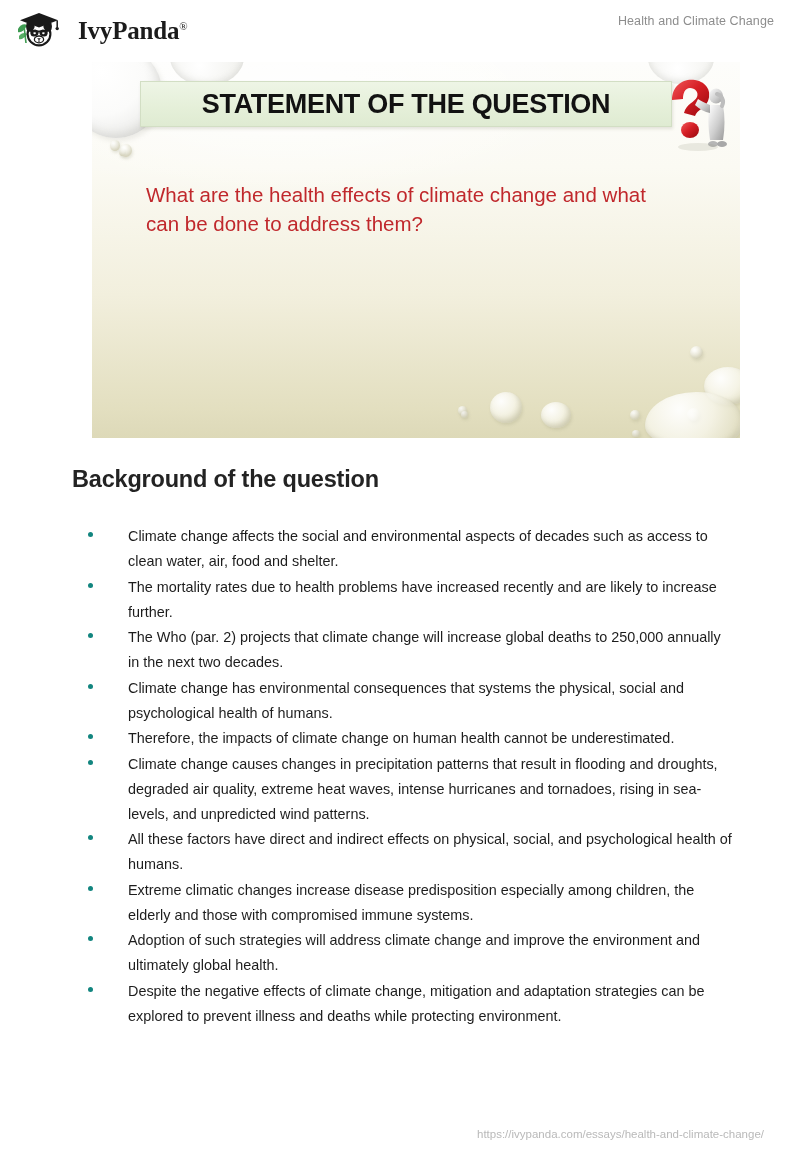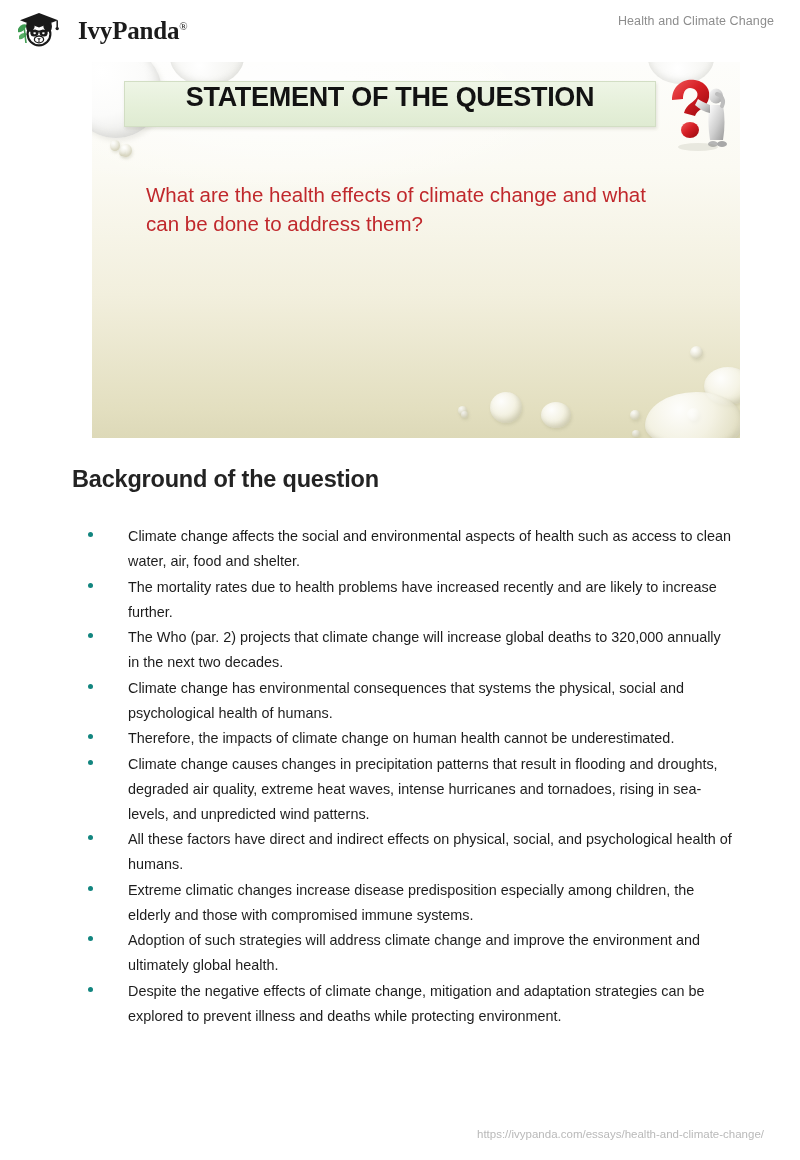--- a/index.html
+++ b/index.html
@@ -31,24 +31,24 @@
       background:radial-gradient(circle at 40% 65%, #ffffff 0%, #f4f4f1 60%, #e8e8e4 100%);
       box-shadow:inset 0 -3px 6px rgba(175,175,170,.3);}
   .bubble-topright{position:absolute;left:556px;top:-30px;width:66px;height:52px;border-radius:50%;
       background:radial-gradient(circle at 45% 70%, #ffffff 0%, #f5f5f2 60%, #eaeae6 100%);
       box-shadow:inset 0 -3px 6px rgba(175,175,170,.28);}
   .drop{position:absolute;border-radius:50%;
       background:radial-gradient(circle at 35% 30%, rgba(255,255,255,.95) 0%, rgba(250,249,240,.75) 45%, rgba(228,225,200,.75) 80%, rgba(255,255,255,.6) 100%);
       box-shadow:inset -2px -3px 5px rgba(165,162,135,.35), 1px 2px 3px rgba(150,148,120,.22);}
 
   
-  .slide-banner{position:absolute;left:32px;top:19px;width:530px;height:44px;
+  .slide-banner{position:absolute;left:48px;top:19px;width:530px;height:44px;
       background:linear-gradient(to bottom,#eef5e6 0%,#e6f0da 52%,#dfebd2 100%);
       border:1px solid #d2dec4;box-shadow:1px 2px 3px rgba(140,140,120,.22);
-      display:flex;align-items:flex-start;justify-content:center;}
+      display:flex;align-items:center;justify-content:center;}
   .slide-banner-text{font-size:27px;font-weight:700;color:#121212;letter-spacing:-.3px;white-space:nowrap;}
 
   
   .qmark-art{position:absolute;left:572px;top:12px;width:74px;height:78px;}
 
   .slide-question{position:absolute;left:54px;top:118px;width:520px;
       font-size:20.5px;line-height:1.43;color:#c0282c;font-weight:400;}
 
   
   .section-title{position:absolute;left:72px;top:466px;font-size:23.5px;font-weight:700;color:#232323;letter-spacing:-.2px;}
@@ -153,23 +153,23 @@
         <ellipse cx="34" cy="73" rx="20" ry="4" fill="rgba(150,148,130,.18)"></ellipse>
       </svg>
     </span>
 
     <div class="slide-question">What are the health effects of climate change and what can be done to address them?</div>
   </div>
 
   <div class="section-title">Background of the question</div>
 
   <ul class="bullets">
-    <li><span class="dot"></span><span>Climate change affects the social and environmental aspects of health such as access to clean water, air, food and shelter.</span></li>
+    <li><span class="dot"></span><span>Climate change affects the social and environmental aspects of decades such as access to clean water, air, food and shelter.</span></li>
     <li><span class="dot"></span><span>The mortality rates due to health problems have increased recently and are likely to increase further.</span></li>
-    <li><span class="dot"></span><span>The Who (par. 2) projects that climate change will increase global deaths to 320,000 annually in the next two decades.</span></li>
+    <li><span class="dot"></span><span>The Who (par. 2) projects that climate change will increase global deaths to 250,000 annually in the next two decades.</span></li>
     <li><span class="dot"></span><span>Climate change has environmental consequences that systems the physical, social and psychological health of humans.</span></li>
     <li><span class="dot"></span><span>Therefore, the impacts of climate change on human health cannot be underestimated.</span></li>
     <li><span class="dot"></span><span>Climate change causes changes in precipitation patterns that result in flooding and droughts, degraded air quality, extreme heat waves, intense hurricanes and tornadoes, rising in sea-levels, and unpredicted wind patterns.</span></li>
     <li><span class="dot"></span><span>All these factors have direct and indirect effects on physical, social, and psychological health of humans.</span></li>
     <li><span class="dot"></span><span>Extreme climatic changes increase disease predisposition especially among children, the elderly and those with compromised immune systems.</span></li>
     <li><span class="dot"></span><span>Adoption of such strategies will address climate change and improve the environment and ultimately global health.</span></li>
     <li><span class="dot"></span><span>Despite the negative effects of climate change, mitigation and adaptation strategies can be explored to prevent illness and deaths while protecting environment.</span></li>
   </ul>
 
   <div class="footer-url">https://ivypanda.com/essays/health-and-climate-change/</div>

